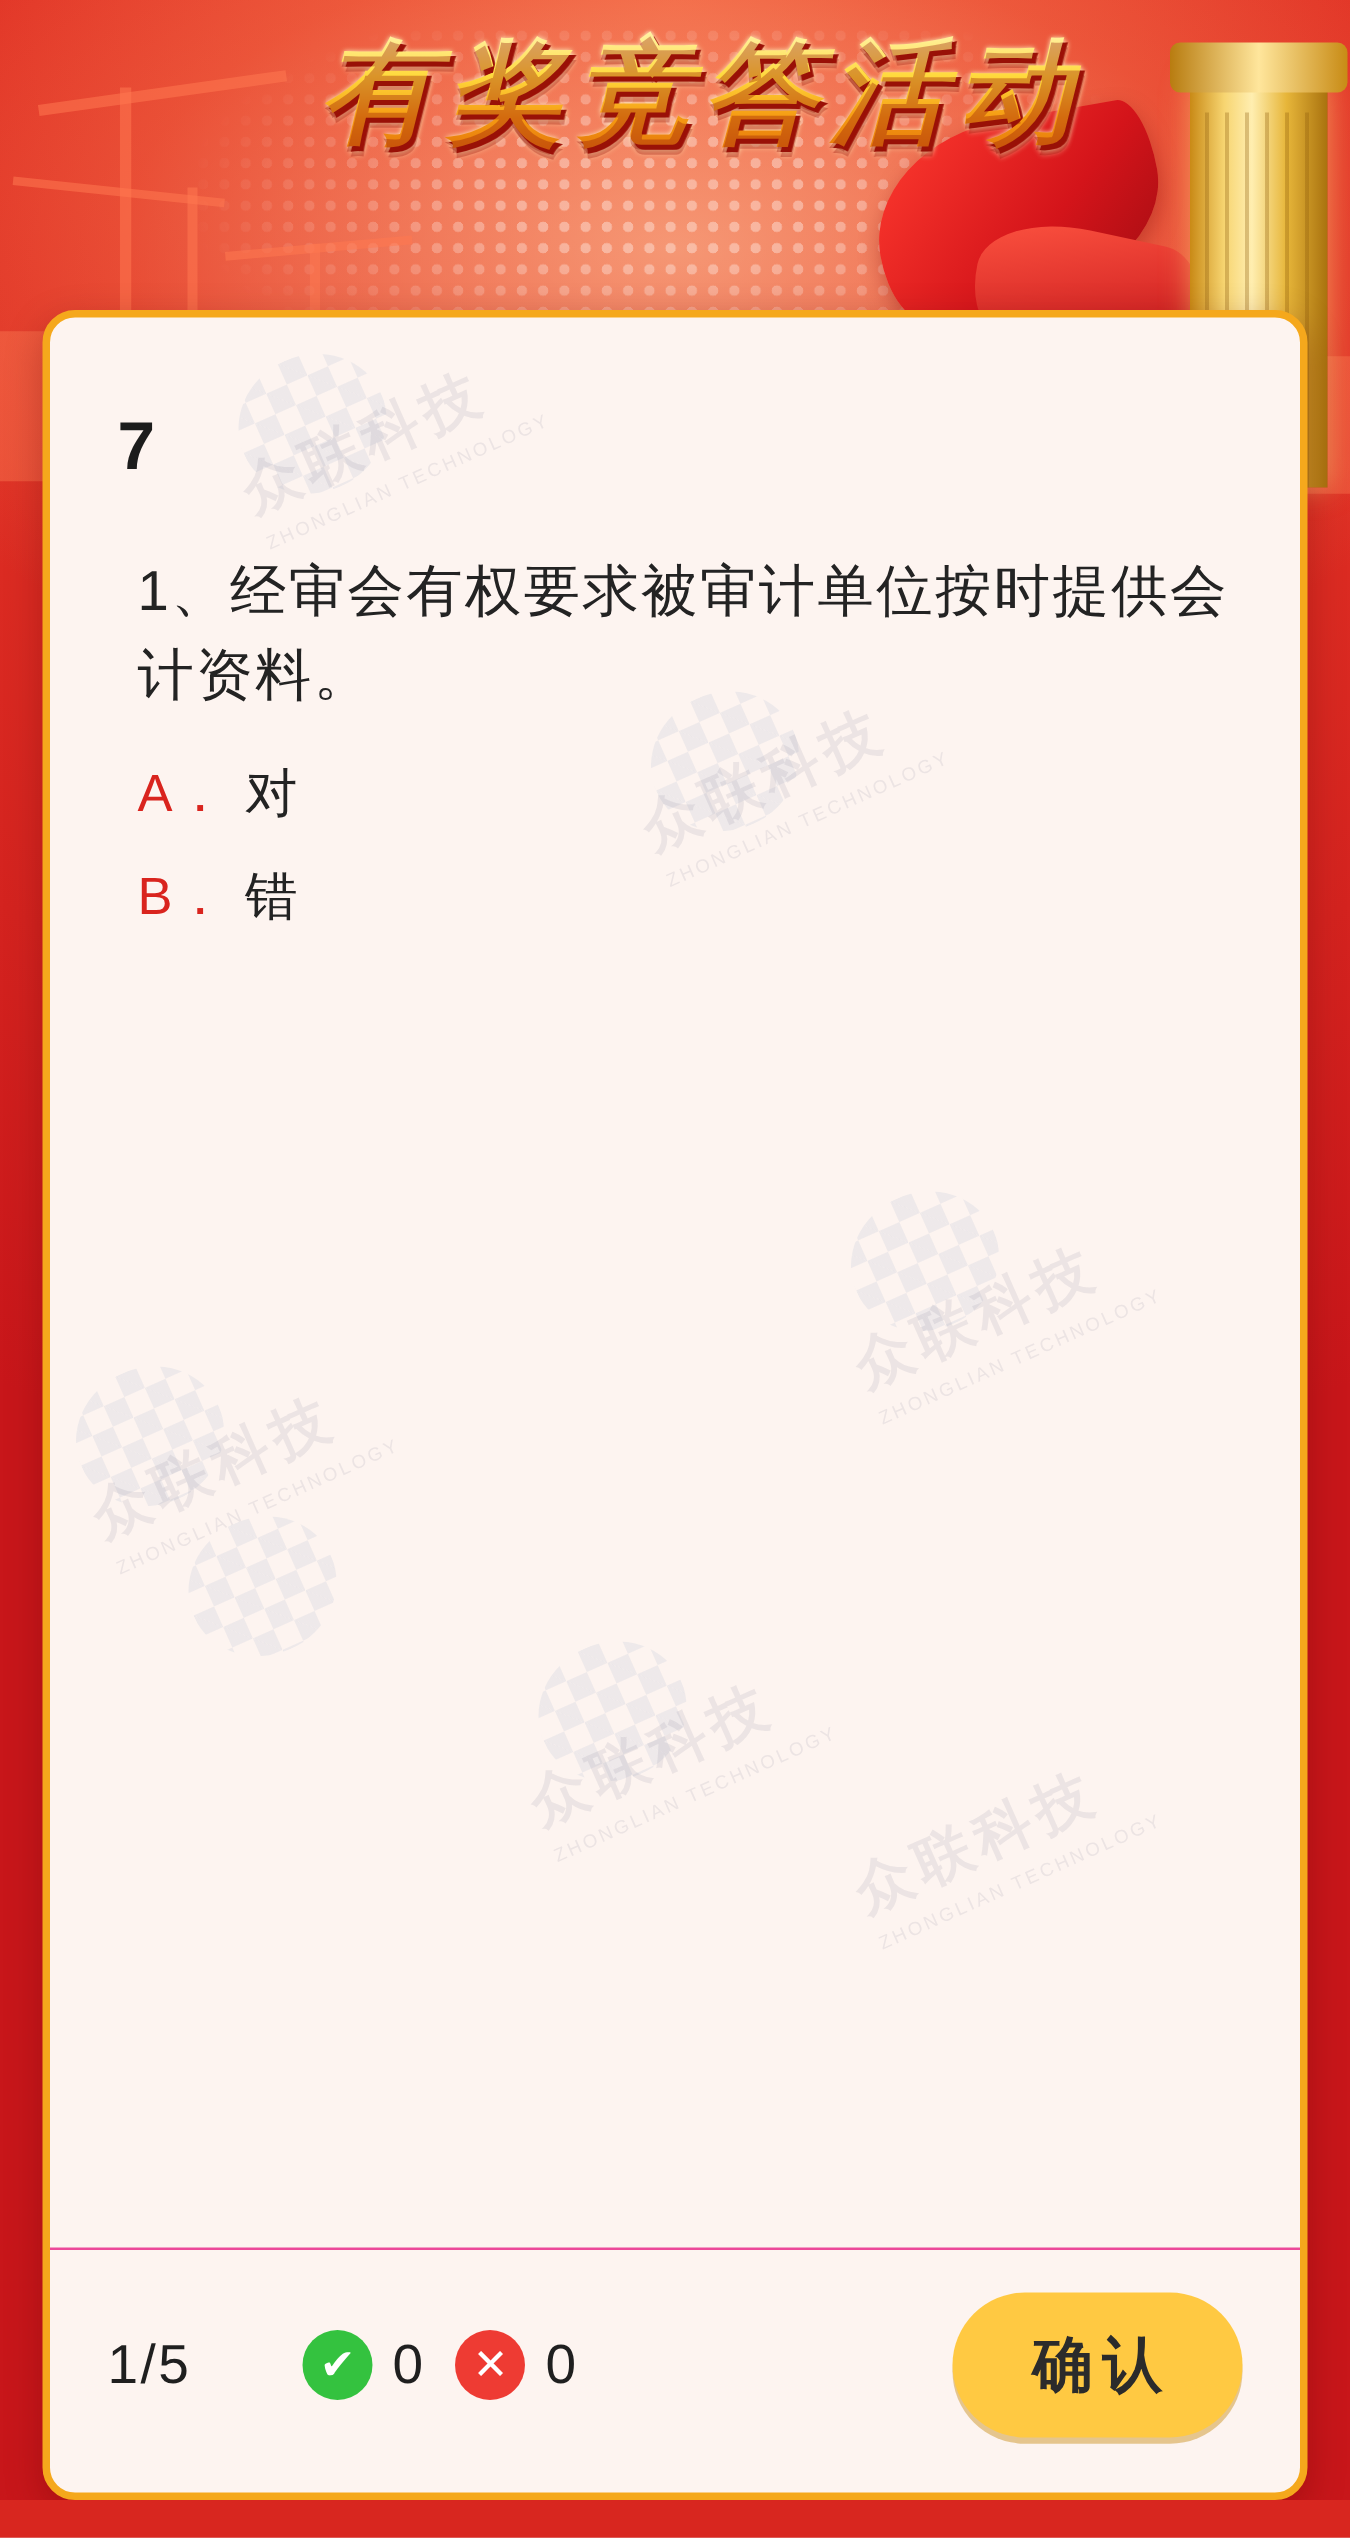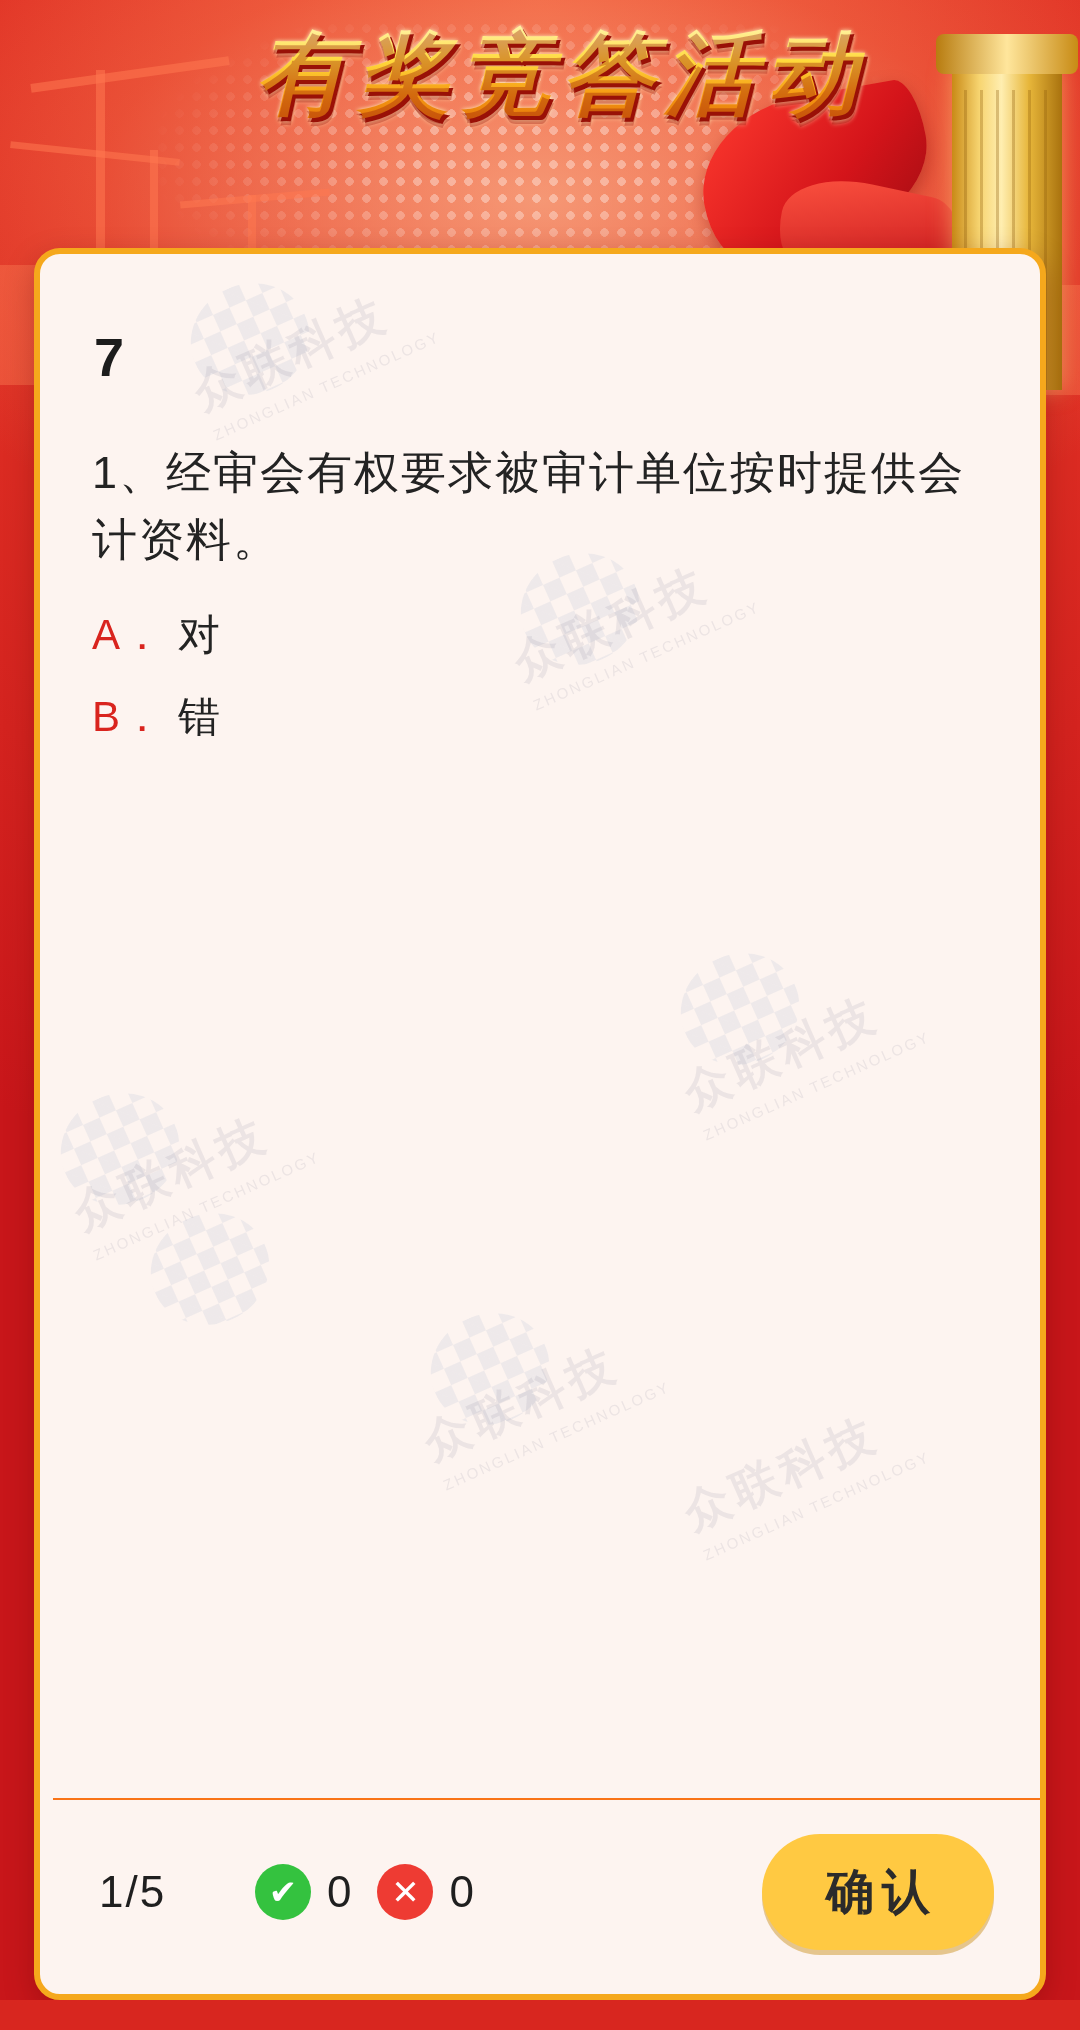--- a/index.html
+++ b/index.html
@@ -200,21 +200,21 @@
     font-weight: bold;
     color: #e8201a;
     letter-spacing: 3px;
   }
   .q-num {
     font-size: 54px;
     font-weight: bold;
     color: #1c1c1c;
   }
 
-  .q-body { padding: 52px 52px 0 52px; flex: 1 1 auto; }
+  .q-body { padding: 52px 52px 0 70px; flex: 1 1 auto; }
   .q-text {
     font-size: 45px;
     line-height: 1.48;
     color: #232323;
     letter-spacing: 2px;
   }
   .options { margin-top: 34px; }
   .option {
     display: flex;
     align-items: flex-start;
@@ -228,26 +228,25 @@
     flex: 0 0 86px;
     letter-spacing: 1px;
   }
   .opt-text {
     font-size: 42px;
     color: #232323;
   }
 
   .card-footer {
     flex: 0 0 auto;
-    border-top: 2px solid #f97316;
+    border-top: 2px solid #ec4899;
     padding: 34px 46px 44px 46px;
     display: flex;
     align-items: center;
     gap: 26px;
-    margin-left: 13px;
   }
   .progress {
     font-size: 44px;
     color: #1f1f1f;
     letter-spacing: 2px;
     min-width: 130px;
   }
   .score {
     display: flex;
     align-items: center;

